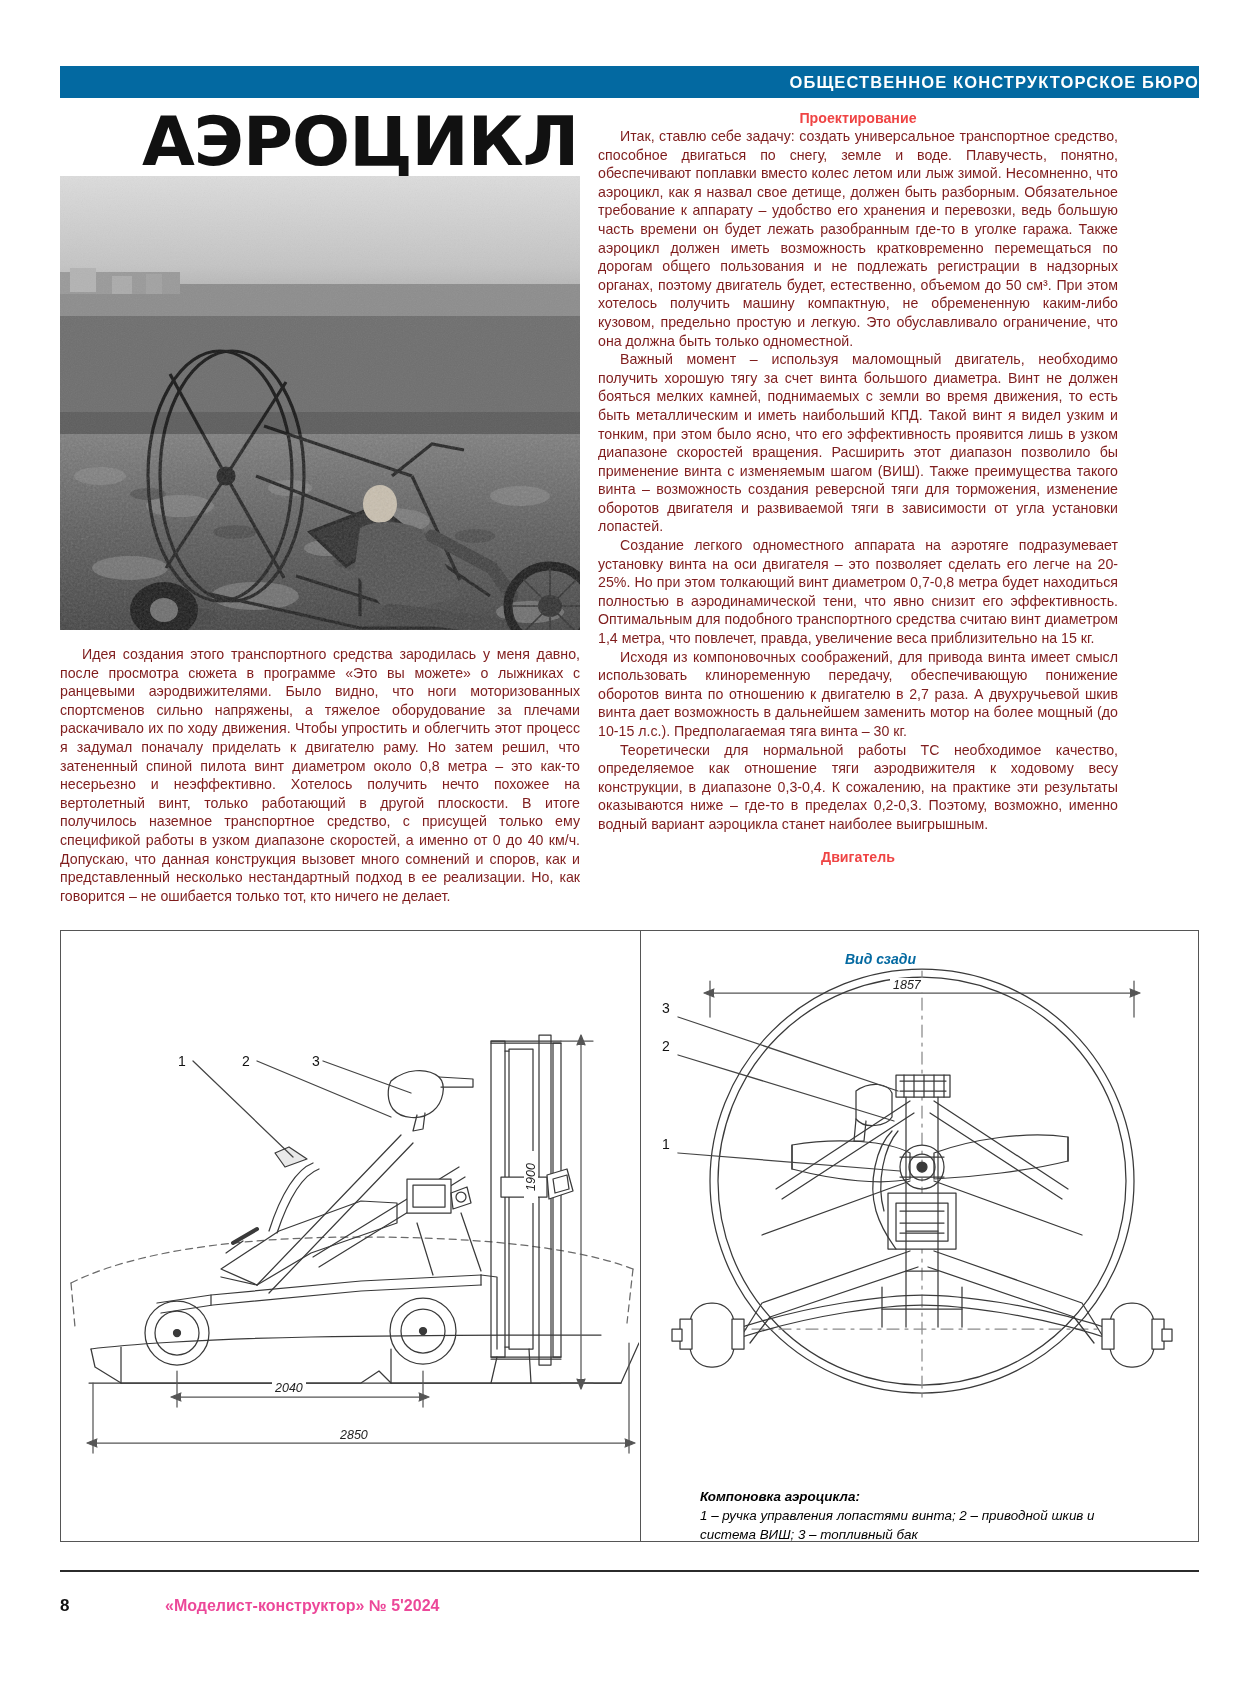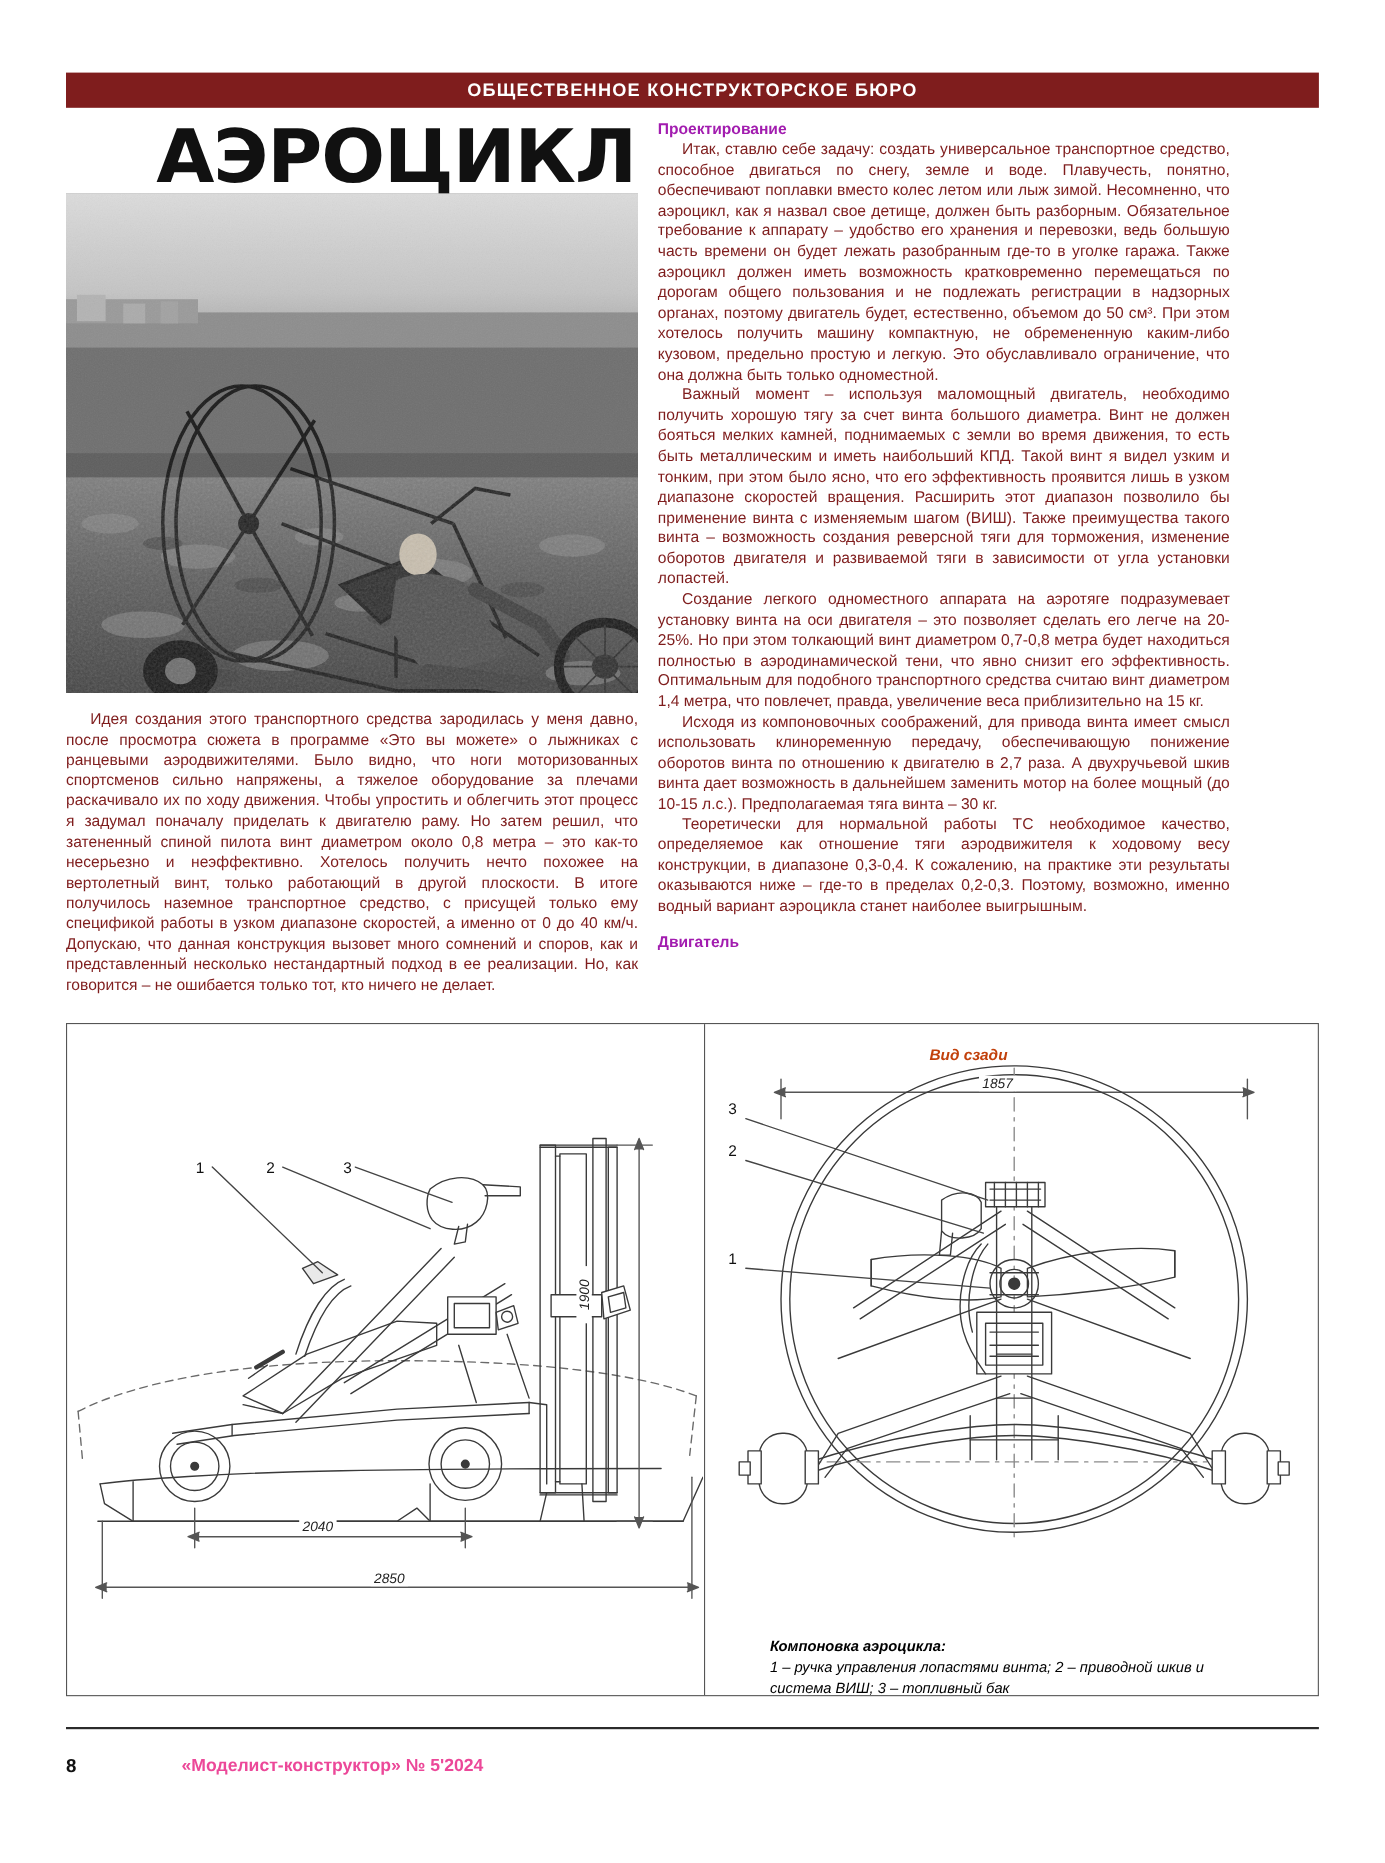--- a/index.html
+++ b/index.html
@@ -12,22 +12,22 @@
   }
   .page{
     position:absolute;inset:0;
     padding:0;
   }
 
   
   .masthead{
     position:absolute;
     left:60px;top:66px;width:1139px;height:32px;
-    background:#7f1d1d;
-    display:flex;align-items:center;justify-content:center;
+    background:#0369a1;
+    display:flex;align-items:center;justify-content:flex-end;
   }
   .masthead-text{
     color:#ffffff;
     font-size:16.5px;
     font-weight:bold;
     letter-spacing:1.1px;
     font-family:"Liberation Sans","DejaVu Sans",sans-serif;
   }
 
   
@@ -69,22 +69,23 @@
     text-indent:22px;
     font-family:"Liberation Sans","DejaVu Sans",sans-serif;
     color:#7f1d1d;
     hyphens:none;
   }
   p.body + p.body{margin-top:0;}
   h3.subhead{
     margin:0 0 1px 0;
     font-size:14.2px;
     font-weight:bold;
-    font-family:"Liberation Sans","DejaVu Sans",sans-serif;
-    color:#a21caf;
+    text-align:center;
+    font-family:"Liberation Sans","DejaVu Sans",sans-serif;
+    color:#ef4444;
   }
   h3.subhead.spaced{margin-top:15px;}
 
   
   .drawing-frame{
     position:absolute;
     left:60px;top:930px;width:1139px;height:612px;
     border:1px solid #555;
     box-sizing:border-box;
     background:#fff;
@@ -114,21 +115,21 @@
     position:absolute;
     font-size:14px;
     color:#111;
     font-family:"Liberation Sans","DejaVu Sans",sans-serif;
   }
   .view-title{
     position:absolute;
     font-size:14px;
     font-style:italic;
     font-weight:bold;
-    color:#c2410c;
+    color:#0369a1;
     font-family:"Liberation Sans","DejaVu Sans",sans-serif;
   }
   .caption{
     position:absolute;
     left:700px;top:1487px;width:400px;
     font-size:13.4px;
     line-height:19px;
     font-style:italic;
     color:#000000;
     font-family:"Liberation Sans","DejaVu Sans",sans-serif;

